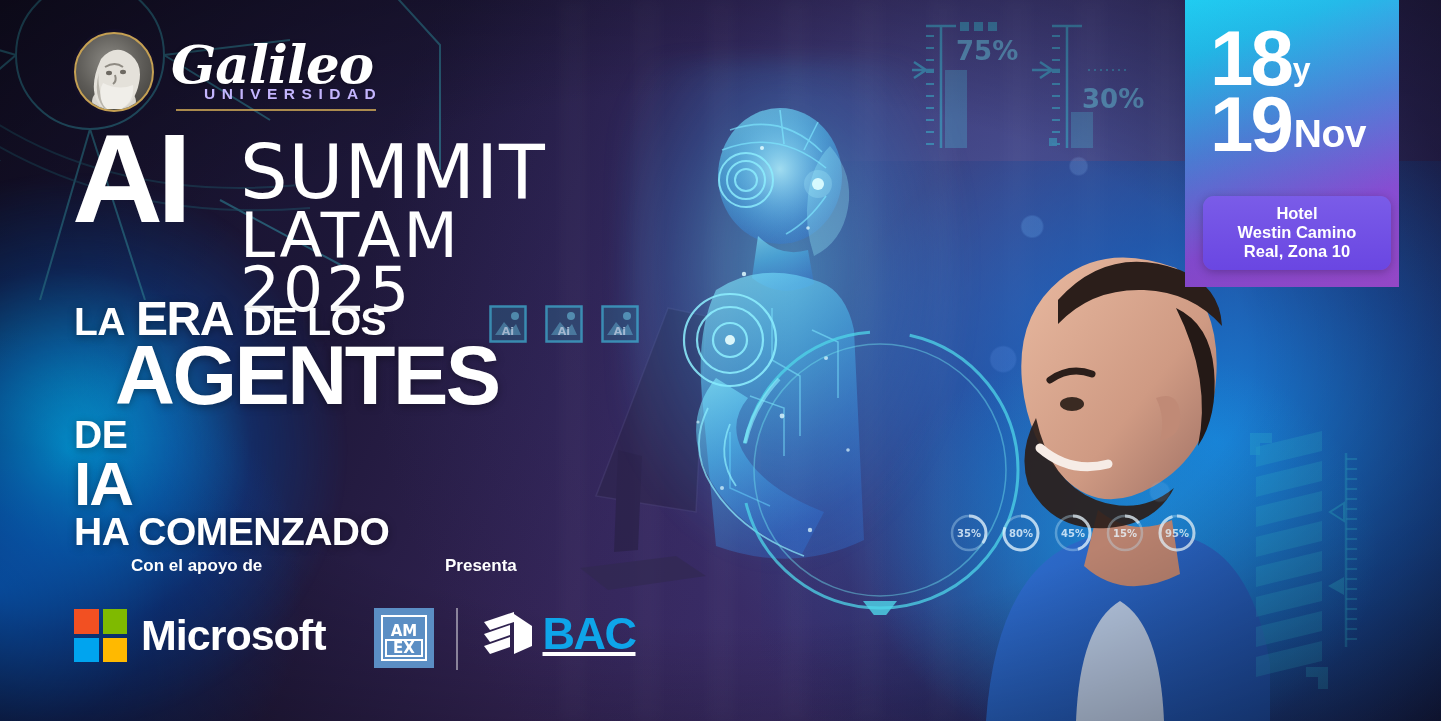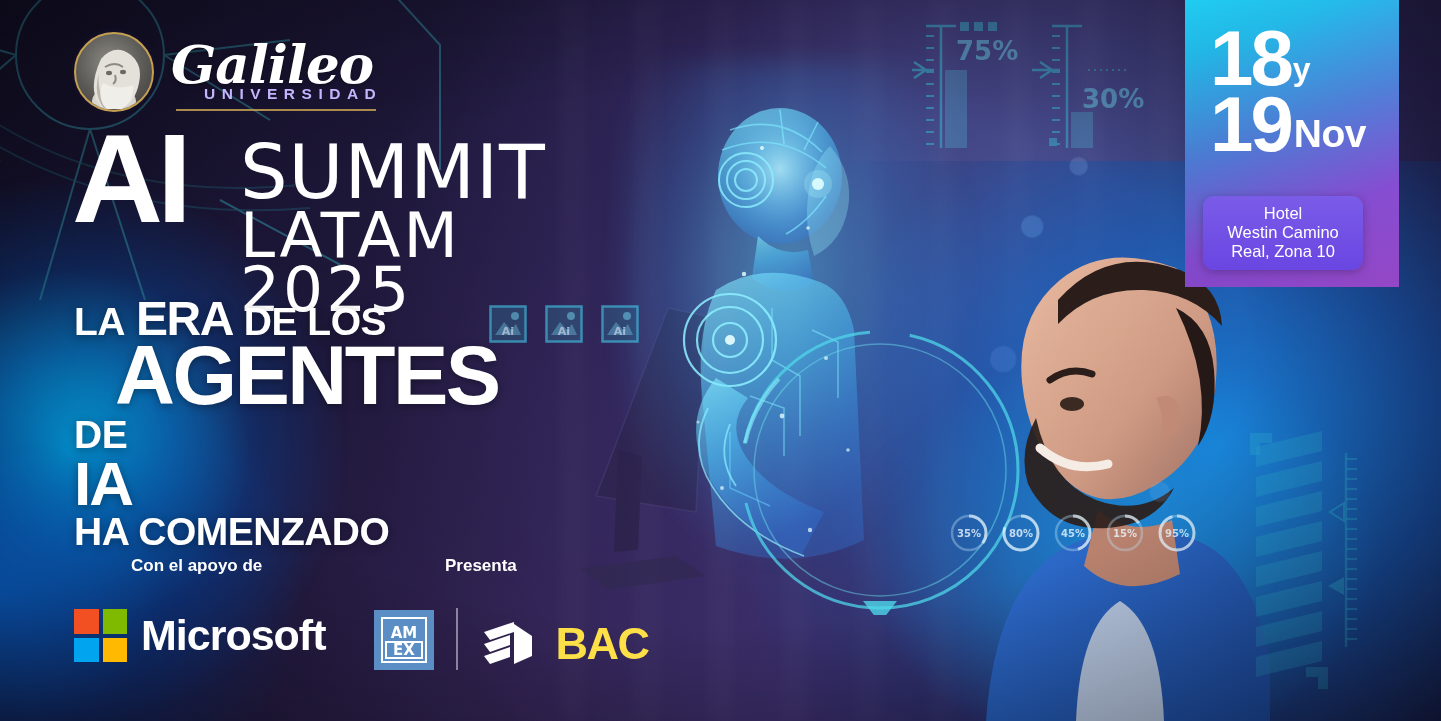--- a/index.html
+++ b/index.html
@@ -78,24 +78,24 @@
     background:linear-gradient(160deg,#12c9f0 0%,#17b6e8 16%,#4a7fdd 44%,#8d4fe0 72%,#a54fdc 100%);}
   .date-panel-shade{position:absolute;inset:0;
     background:linear-gradient(180deg, rgba(255,255,255,.06) 0%, rgba(0,0,0,.10) 100%);}
   .date-block{position:absolute;left:1204px;top:20px;width:190px;height:180px;color:#fff;}
   .dnum{font-weight:800;font-size:78px;line-height:.83;letter-spacing:-3px;
     font-family:"Liberation Sans", sans-serif;}
   .row-a{position:absolute;left:6px;top:6px;display:flex;align-items:flex-end;}
   .row-b{position:absolute;left:6px;top:72px;display:flex;align-items:flex-end;}
   .dsmall-y{font-size:32px;font-weight:700;line-height:1;margin-left:2px;margin-bottom:6px;}
   .dsmall-nov{font-size:39px;font-weight:800;line-height:1;margin-left:3px;margin-bottom:4px;letter-spacing:-.5px;}
-  .venue{position:absolute;left:1203px;top:196px;width:160px;
+  .venue{position:absolute;left:1203px;top:196px;width:188px;
     background:linear-gradient(180deg,#7a5ce8 0%,#6a46e2 100%);
     border-radius:11px;padding:8px 6px 9px;text-align:center;color:#fff;
-    font-size:16.5px;font-weight:400;line-height:1.16;
+    font-size:16.5px;font-weight:700;line-height:1.16;
     box-shadow:0 2px 10px rgba(0,0,0,.25);}
 
   
   .logo{position:absolute;left:74px;top:32px;display:flex;align-items:center;}
   .medallion{position:relative;width:80px;height:80px;border-radius:50%;
     border:2.5px solid #c9a martian;}
   .medallion{border:2.5px solid #c5a053;
     background:radial-gradient(circle at 45% 38%, #8e8c86 0%, #5d5b57 52%, #3a3834 100%);
     overflow:hidden;box-shadow:0 0 0 3px rgba(20,16,40,.7);}
   .bust{position:absolute;left:50%;top:52%;transform:translate(-50%,-50%);width:66px;height:70px;}
@@ -132,26 +132,26 @@
 
   
   .spon{position:absolute;left:74px;top:556px;width:560px;color:#fff;}
   .spon-lbl{font-size:17px;font-weight:700;}
   .lbl-apoyo{position:absolute;left:57px;top:0;}
   .lbl-presenta{position:absolute;left:371px;top:0;}
   .ms-logo{position:absolute;left:0;top:53px;display:flex;align-items:center;}
   .ms-grid{width:53px;height:53px;display:grid;grid-template-columns:1fr 1fr;grid-template-rows:1fr 1fr;gap:4px;}
   .ms-q{width:100%;height:100%;}
   .ms-name{font-size:43px;font-weight:600;color:#fff;margin-left:14px;letter-spacing:-1px;}
-  .pres-logos{position:absolute;left:300px;top:52px;display:flex;align-items:flex-end;}
+  .pres-logos{position:absolute;left:300px;top:52px;display:flex;align-items:flex-start;text-decoration:underline;}
   .amex{width:60px;height:60px;background:#5b8ec4;position:relative;}
   .amex-inner{position:absolute;inset:7px;}
   .divider{width:1.5px;height:62px;background:rgba(255,255,255,.45);margin:0 22px;}
   .bac{display:flex;align-items:center;}
-  .bac-name{font-size:45px;font-weight:800;color:#fde047;letter-spacing:-1.5px;margin-left:18px;}
+  .bac-name{font-size:45px;font-weight:800;color:#0ea5e9;letter-spacing:-1.5px;margin-left:5px;}
 </style>
 </head>
 <body>
 
 <div class="stage">
 
   <div class="bg-base"></div>
   <div class="streaks"></div>
   <div class="bg-leftglow"></div>
   <div class="bg-leftglow2"></div>

